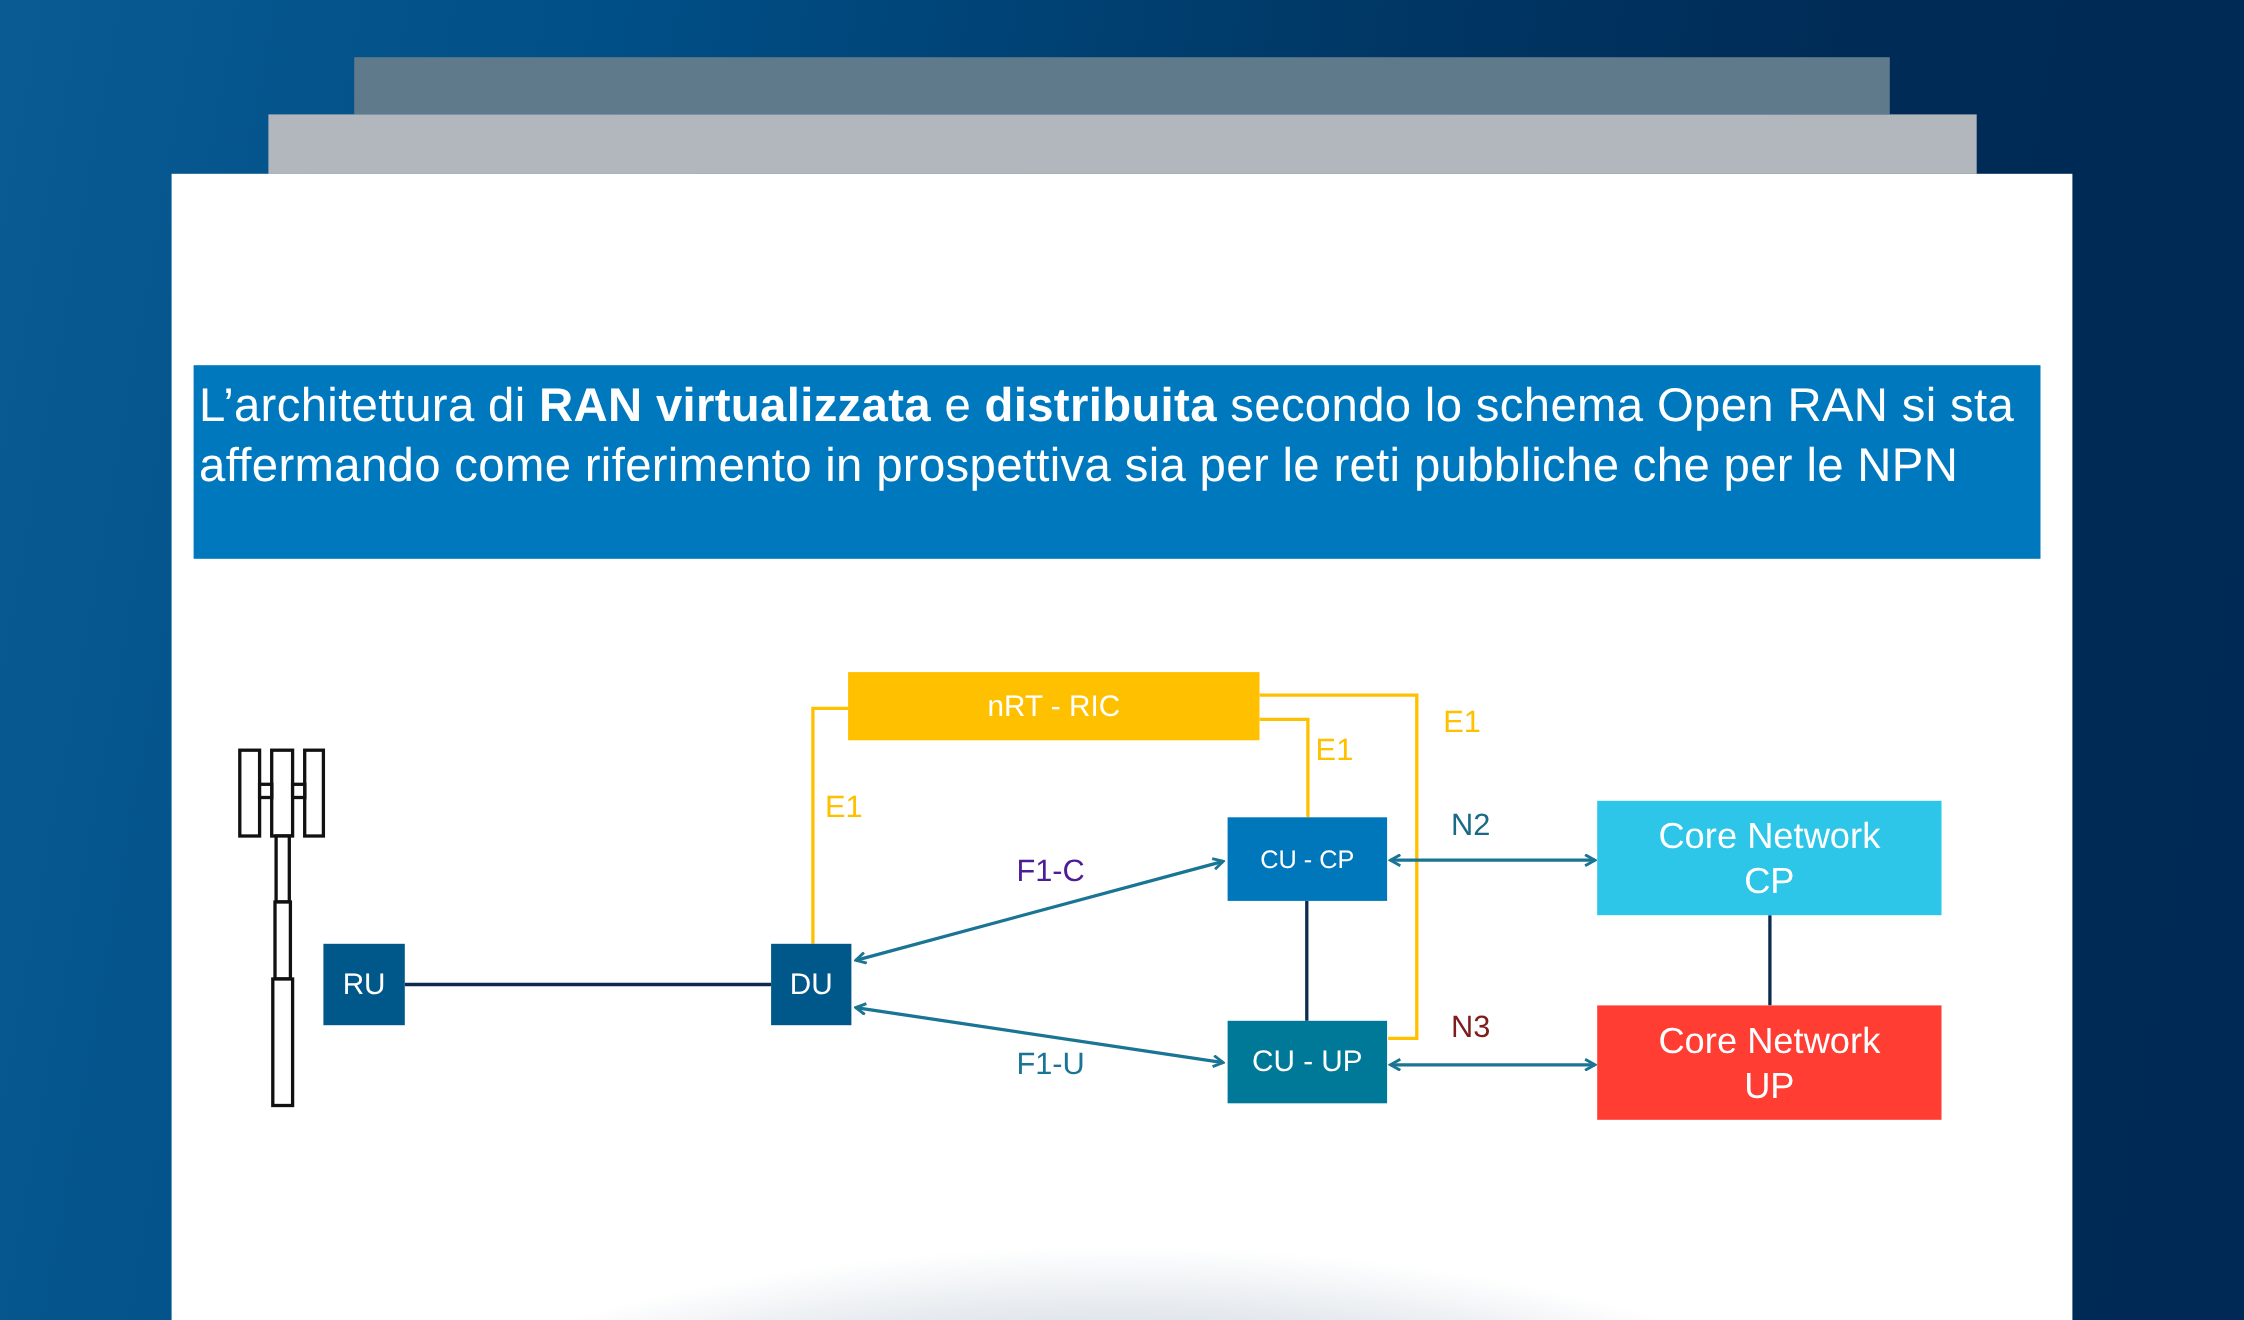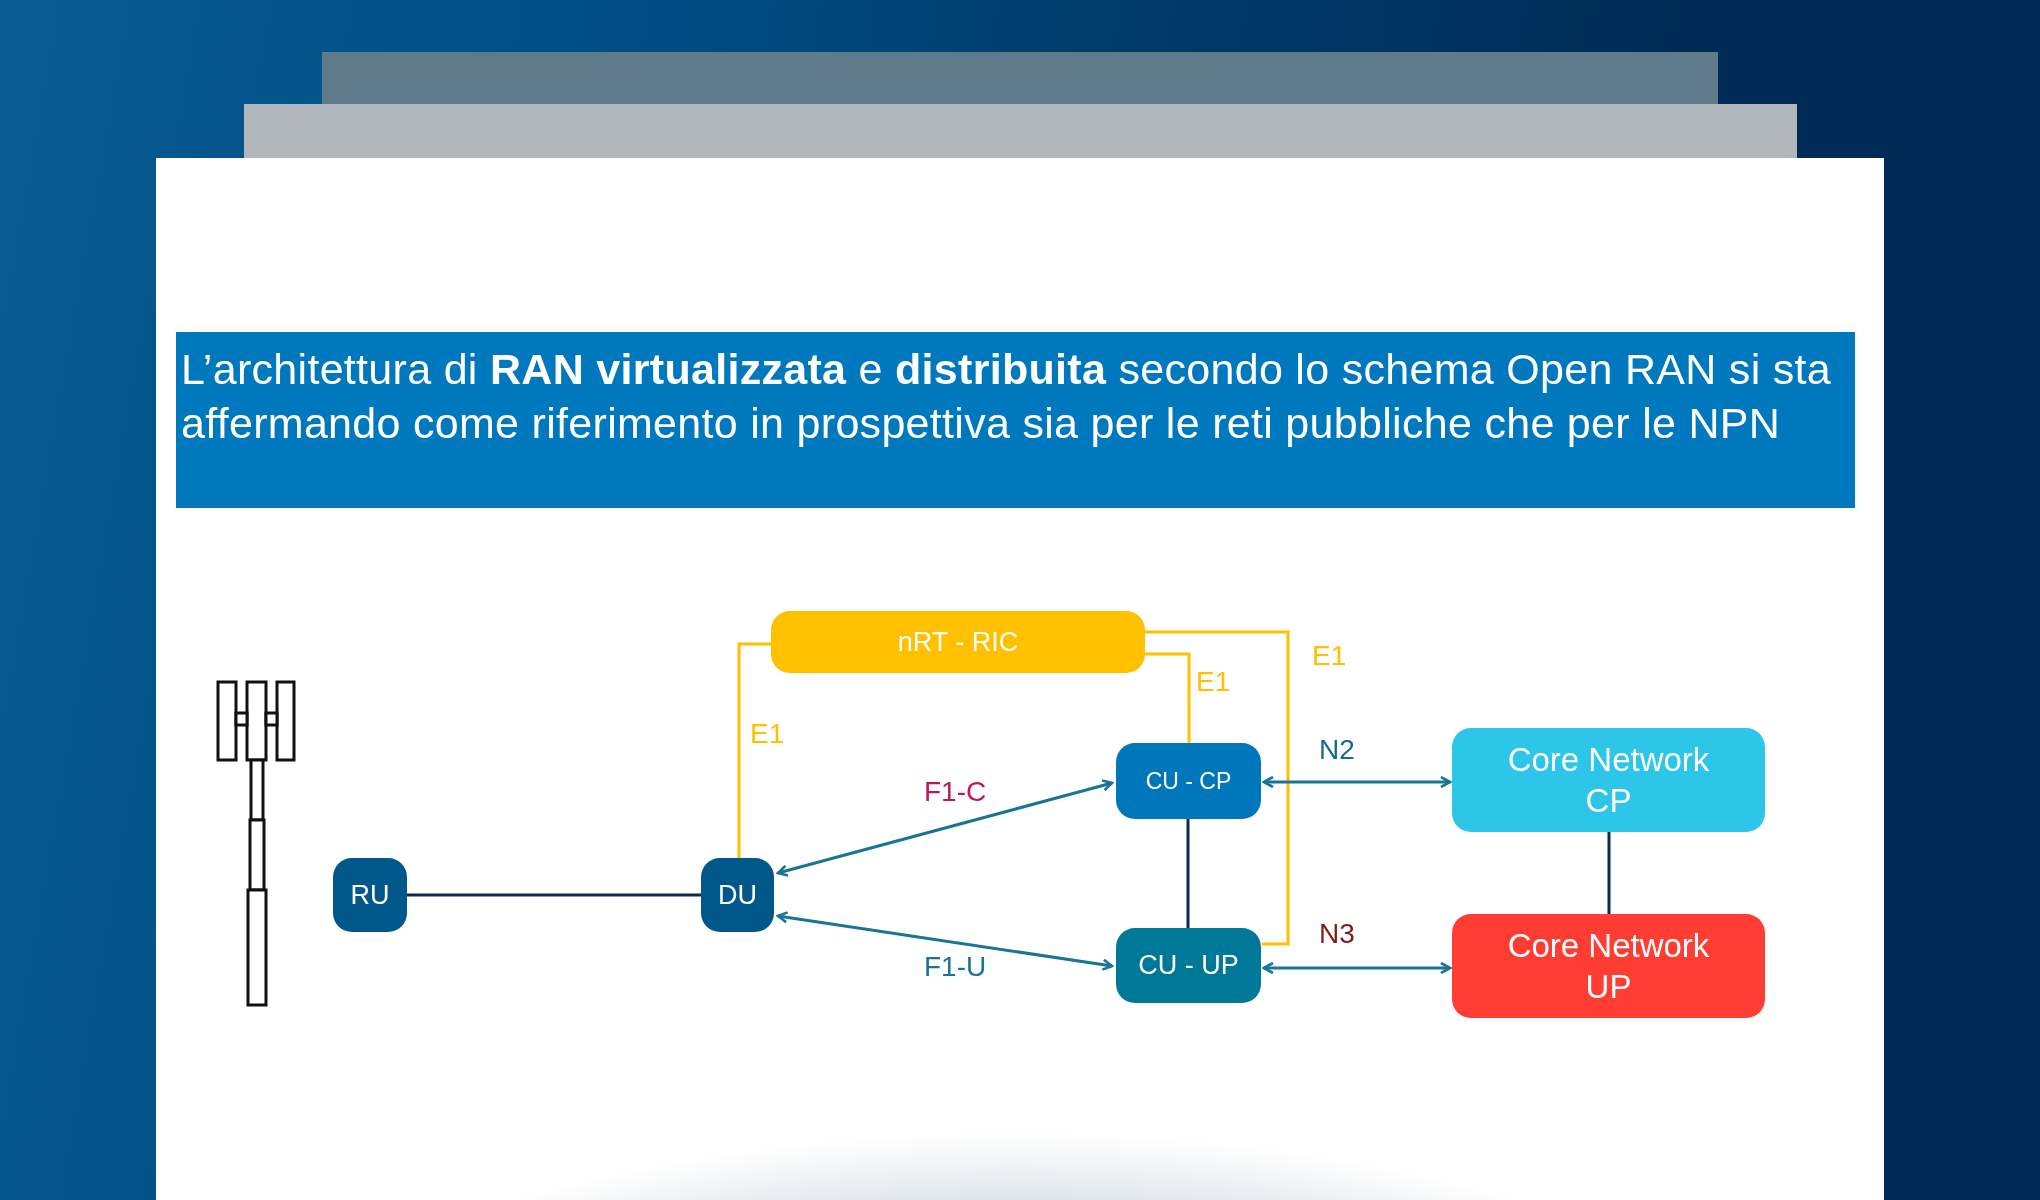--- a/index.html
+++ b/index.html
@@ -15,21 +15,21 @@
     position:absolute; left:60px; top:850px; width:1600px; height:500px;
     background: radial-gradient(ellipse 55% 75% at 50% 100%, #0e3d68 0%, #2d5879 30%, #8ea2b4 60%, #dde3e9 80%, rgba(255,255,255,0) 100%);
   }
   .title-box {
     position:absolute; left:20px; top:174px; width:1679px; height:176px;
     background:#0078be; color:#ffffff; box-sizing:border-box;
     padding:10px 10px 0 5px; font-size:43px; line-height:54px; letter-spacing:0.3px;
   }
   .title-box b { font-weight:bold; }
   svg.diagram { position:absolute; left:0; top:0; }
-  .node { position:absolute; display:flex; align-items:center; justify-content:center; color:#fff; text-align:center;border-radius:19px; }
+  .node { position:absolute; display:flex; align-items:center; justify-content:center; color:#fff; text-align:center; }
   .lbl { position:absolute; font-size:28px; }
 </style>
 </head>
 <body>
 
 <div class="strip-dark"></div>
 <div class="strip-light"></div>
 
 <div class="card">
   <div class="glow"></div>
@@ -72,21 +72,21 @@
       <rect x="95" y="602" width="12" height="60"></rect>
       <rect x="94" y="662" width="14" height="70"></rect>
       <rect x="92" y="732" width="18" height="115"></rect>
     </g>
   </svg>
 
   <div class="node" style="left:615px; top:453px; width:374px; height:62px; background:#ffc000; font-size:27px;">
       <span>nRT - RIC</span>
     </div>
 
-  <div class="node" style="left:138px; top:700px; width:74px; height:74px; background:#00578a; font-size:27px;margin-left:39px;">
+  <div class="node" style="left:138px; top:700px; width:74px; height:74px; background:#00578a; font-size:27px;">
       <span>RU</span>
     </div>
 
   <div class="node" style="left:545px; top:700px; width:73px; height:74px; background:#00578a; font-size:27px;">
       <span>DU</span>
     </div>
 
   <div class="node" style="left:960px; top:585px; width:145px; height:76px; background:#0077bb; font-size:23px;">
       <span>CU - CP</span>
     </div>
@@ -101,17 +101,17 @@
   </div>
 
   <div class="node" style="left:1296px; top:756px; width:313px; height:104px; background:#ff3d33; font-size:33px; line-height:41px; flex-direction:column;">
     <span>Core Network</span>
     <span>UP</span>
   </div>
 
   <span class="lbl" style="left:594px; top:560px; color:#ffc000;">E1</span>
   <span class="lbl" style="left:1040px; top:508px; color:#ffc000;">E1</span>
   <span class="lbl" style="left:1156px; top:482px; color:#ffc000;">E1</span>
-  <span class="lbl" style="left:768px; top:618px; color:#be185d;">F1-C</span>
+  <span class="lbl" style="left:768px; top:618px; color:#4c1d95;">F1-C</span>
   <span class="lbl" style="left:768px; top:793px; color:#1a7595;">F1-U</span>
   <span class="lbl" style="left:1163px; top:576px; color:#1a6a85;">N2</span>
   <span class="lbl" style="left:1163px; top:760px; color:#7f1d1d;">N3</span>
 </div>
 
 </body></html>

